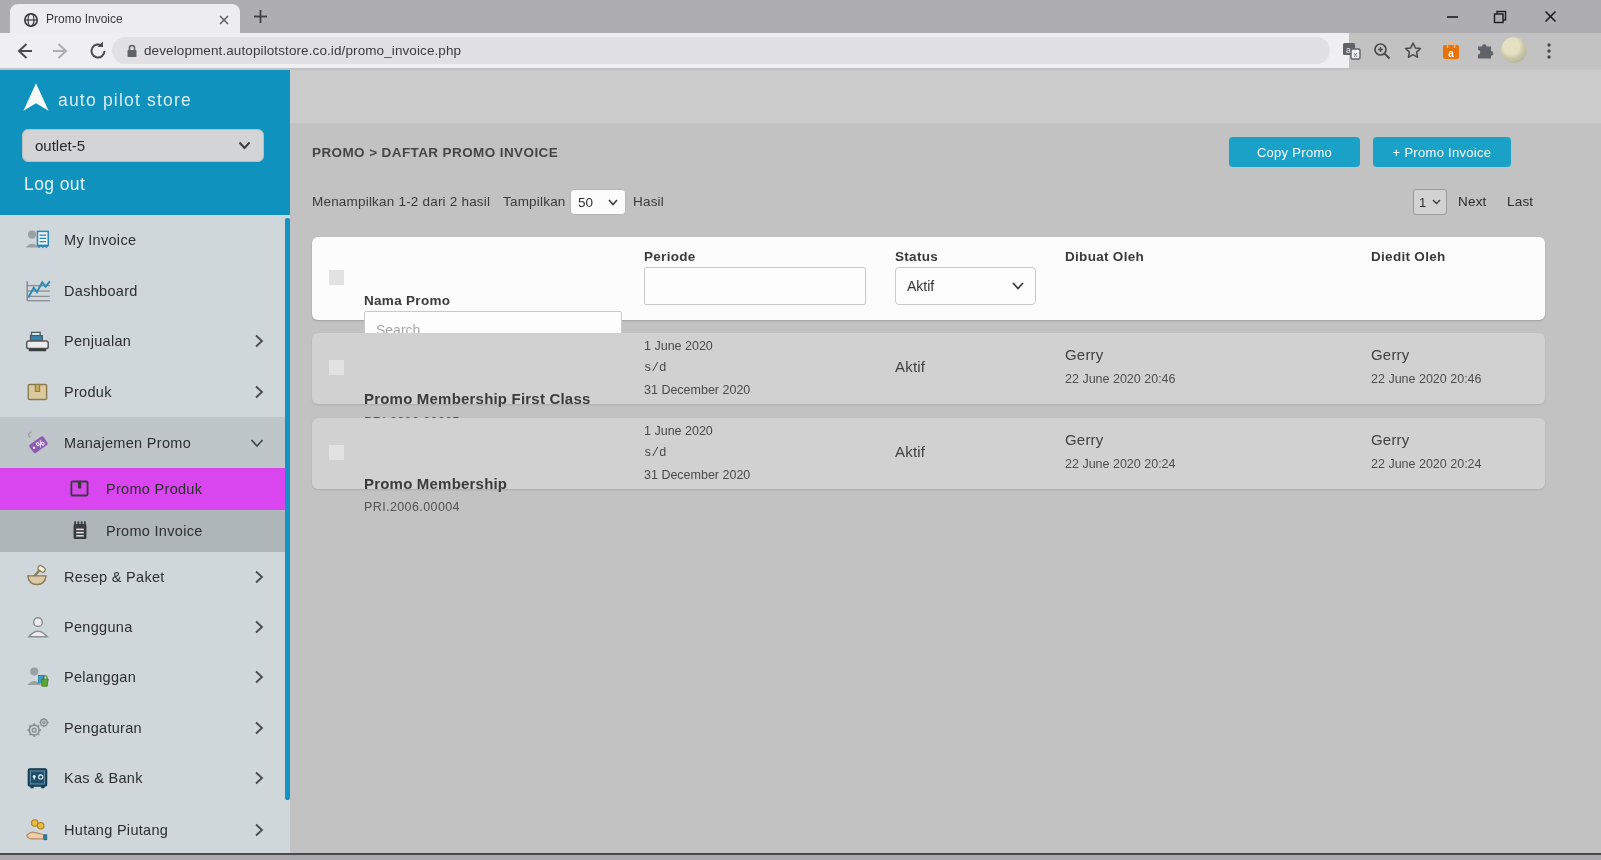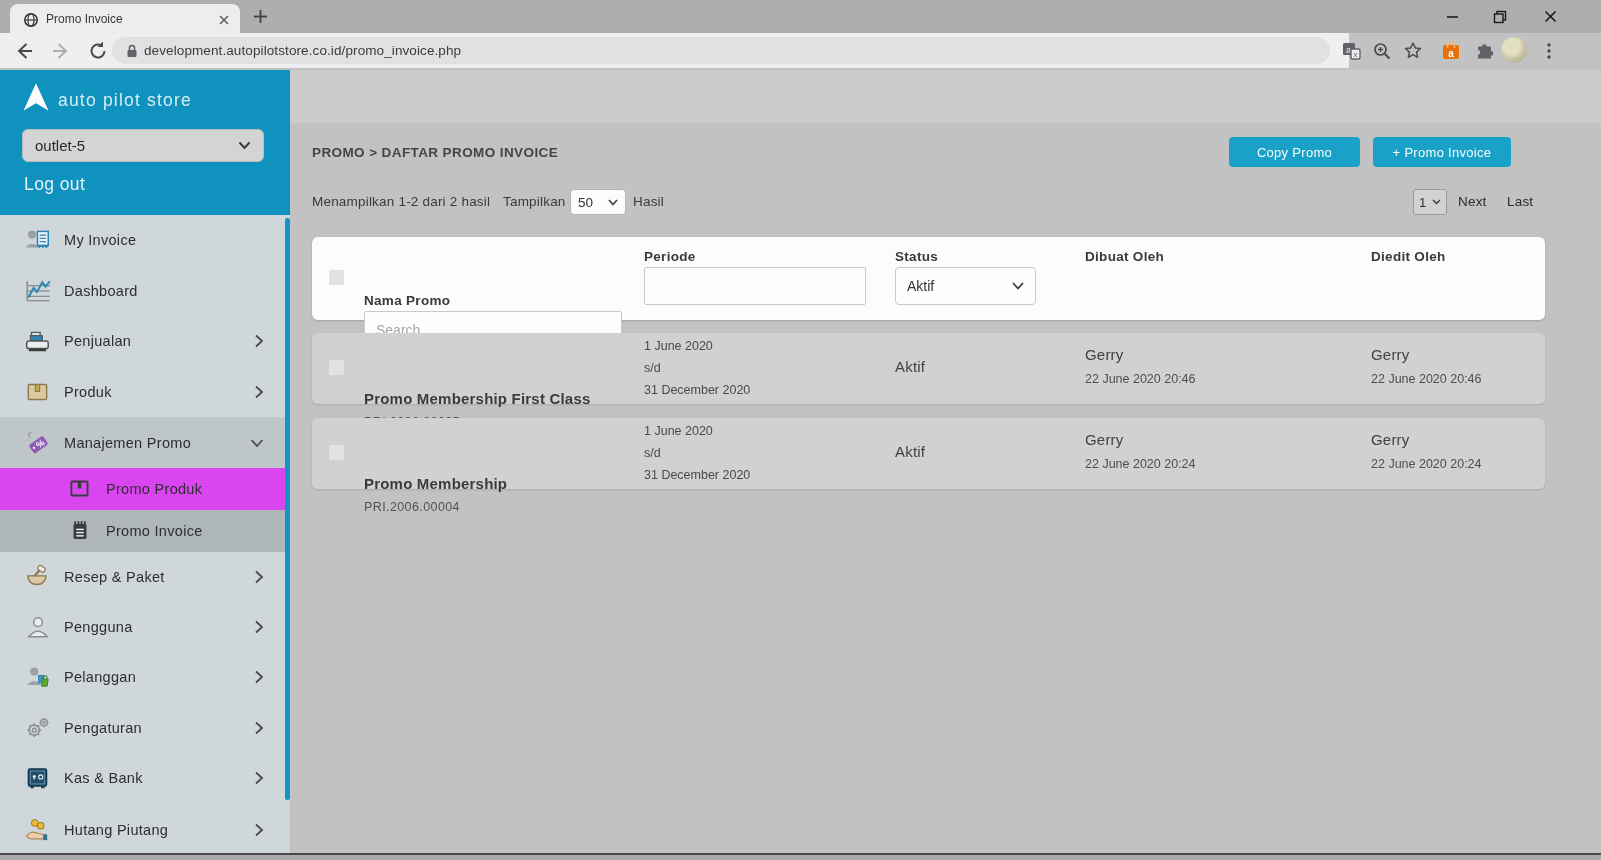--- a/index.html
+++ b/index.html
@@ -64,38 +64,38 @@
                  border:1px solid #9A9A9C; border-radius:3px; display:flex; align-items:center;
                  justify-content:space-between; padding:0 5px; font-size:13px; color:#2F2F31; cursor:pointer; }
   .pag-link { position:absolute; top:124px; font-size:13.5px; color:#2B2B2D; letter-spacing:0.2px; cursor:pointer; }
 
   #filter-card { position:absolute; left:22px; top:167px; width:1233px; height:83px; background:#FCFCFC;
                  border-radius:6px; box-shadow:0 1px 2px rgba(0,0,0,0.18); }
   .col-cb   { left:17px; }
   .col-name { left:52px;margin-top:44px; }
   .col-per  { left:332px; }
   .col-stat { left:583px; }
-  .col-crt  { left:753px;margin-left:20px; }
+  .col-crt  { left:753px; }
   .col-edt  { left:1047px;padding-left:12px; }
   .th { position:absolute; top:12px; font-size:13.5px; font-weight:bold; color:#3A3A3C; letter-spacing:0.3px; }
   .filter-input { position:absolute; top:30px; height:38px; border:1px solid #C9C9C9; border-radius:2px;
                   background:#FDFDFD; font-size:14px; color:#333; padding:0 11px;
                   font-family:"Liberation Sans",sans-serif; }
   .filter-input::placeholder { color:#A6A6A8; }
   #status-select { position:absolute; top:30px; width:141px; height:38px; border:1px solid #C9C9C9; border-radius:4px;
                    background:#FDFDFD; display:flex; align-items:center; justify-content:space-between;
                    padding:0 11px; font-size:14px; color:#333; cursor:pointer; }
   .checkbox { position:absolute; width:15px; height:15px; background:#E2E2E2; cursor:pointer; }
 
   .data-row { position:absolute; left:22px; width:1233px; height:71px; background:#D1D1D1;
               border-radius:6px; box-shadow:0 1px 2px rgba(0,0,0,0.12); }
   .row-title { position:absolute; top:13px; font-size:15px; font-weight:bold; color:#3B3B3D; letter-spacing:0.2px; }
   .row-code  { position:absolute; top:38px; font-size:12.5px; color:#525254; letter-spacing:0.4px; }
   .per-line1 { position:absolute; top:6px;  font-size:12.5px; color:#4A4A4C; }
-  .per-line2 { position:absolute; top:28px; font-size:12.5px; color:#4A4A4C; }
+  .per-line2 { position:absolute; top:28px; font-size:12.5px; color:#4A4A4C;font-family:Liberation Mono, monospace; }
   .per-line3 { position:absolute; top:50px; font-size:12.5px; color:#4A4A4C; }
   .row-status{ position:absolute; top:25px; font-size:15px; color:#414143; letter-spacing:0.2px; }
   .who-name  { position:absolute; top:13px; font-size:15px; color:#414143; letter-spacing:0.2px; }
   .who-date  { position:absolute; top:39px; font-size:12.5px; color:#4E4E50; }
 
   #bottom-line { position:absolute; left:0; top:853px; width:1601px; height:2px; background:#4A4A4C; }
   #bottom-pad  { position:absolute; left:0; top:855px; width:1601px; height:5px; background:#ABABAD; }
 </style>
 </head>
 <body>

